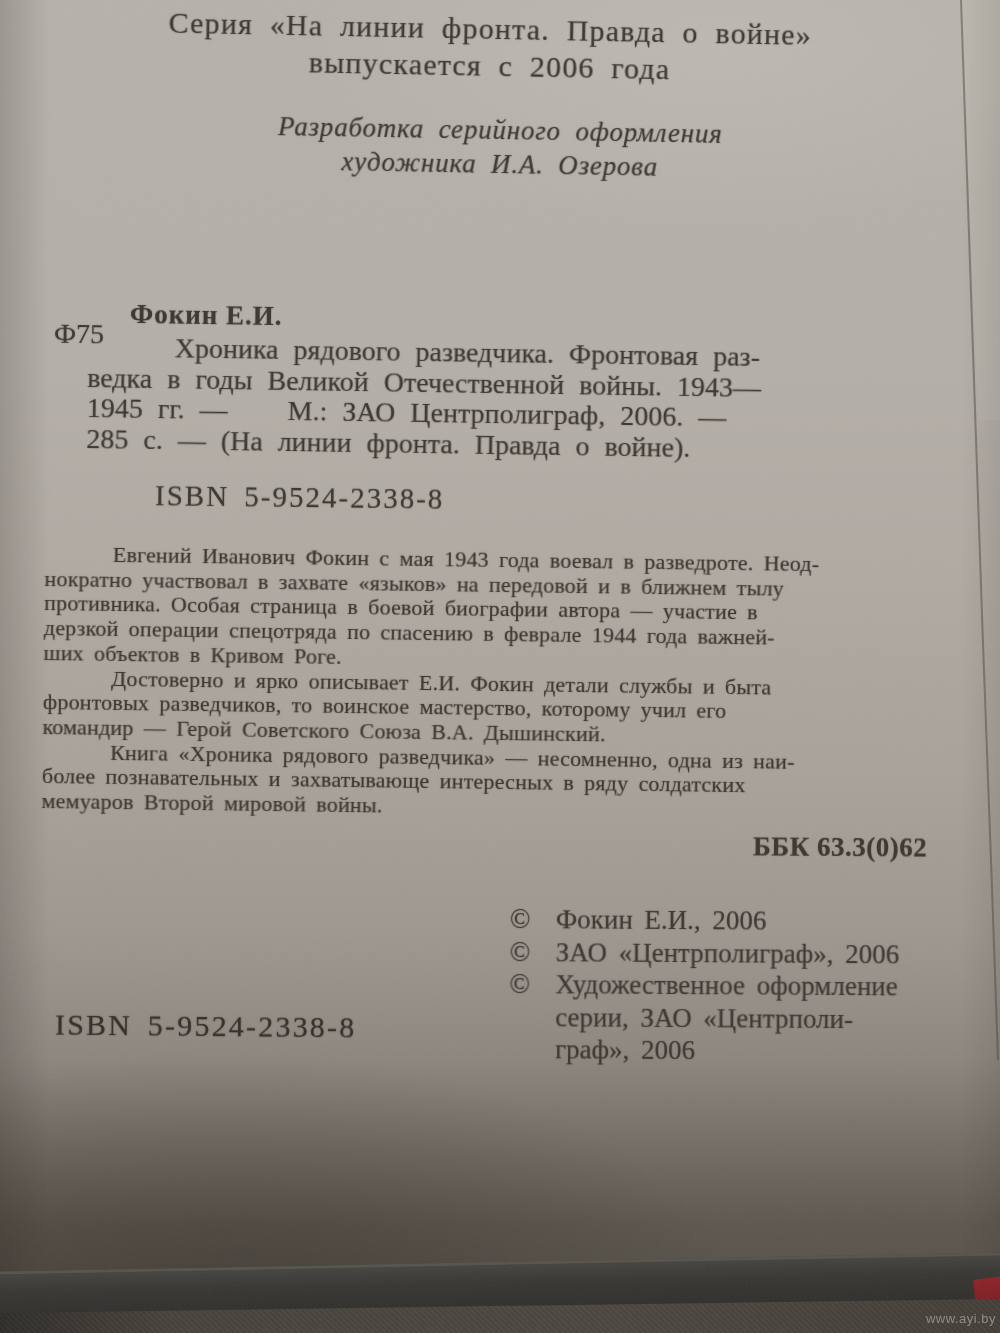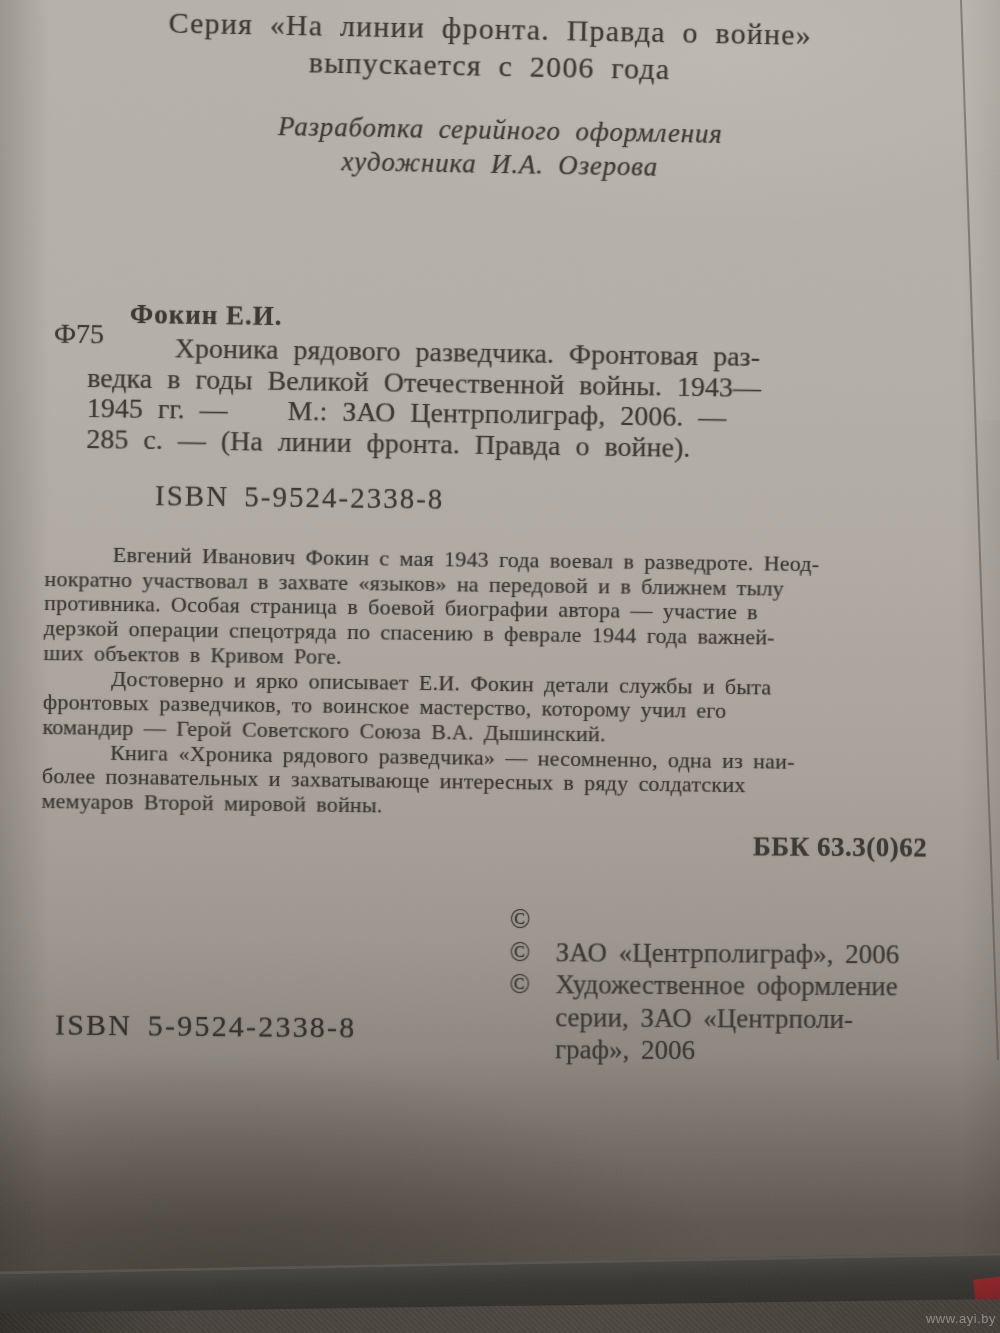--- a/index.html
+++ b/index.html
@@ -109,20 +109,23 @@
     <div class="line ind">Книга «Хроника рядового разведчика» — несомненно, одна из наи-</div>
     <div class="line">более познавательных и захватывающе интересных в ряду солдатских</div>
     <div class="line">мемуаров Второй мировой войны.</div>
   </div>
 
   <div class="txt bbk">ББК 63.3(0)62</div>
 
   <div class="txt copy">
     <div class="c-row">
       <span class="c-sym">©</span>
+      <div class="c-lines">
+          <div class="line">Фокин Е.И., 2006</div>
+        </div>
     </div>
     <div class="c-row">
       <span class="c-sym">©</span>
       <div class="c-lines">
           <div class="line">ЗАО «Центрполиграф», 2006</div>
         </div>
     </div>
     <div class="c-row">
       <span class="c-sym">©</span>
       <div class="c-lines">

